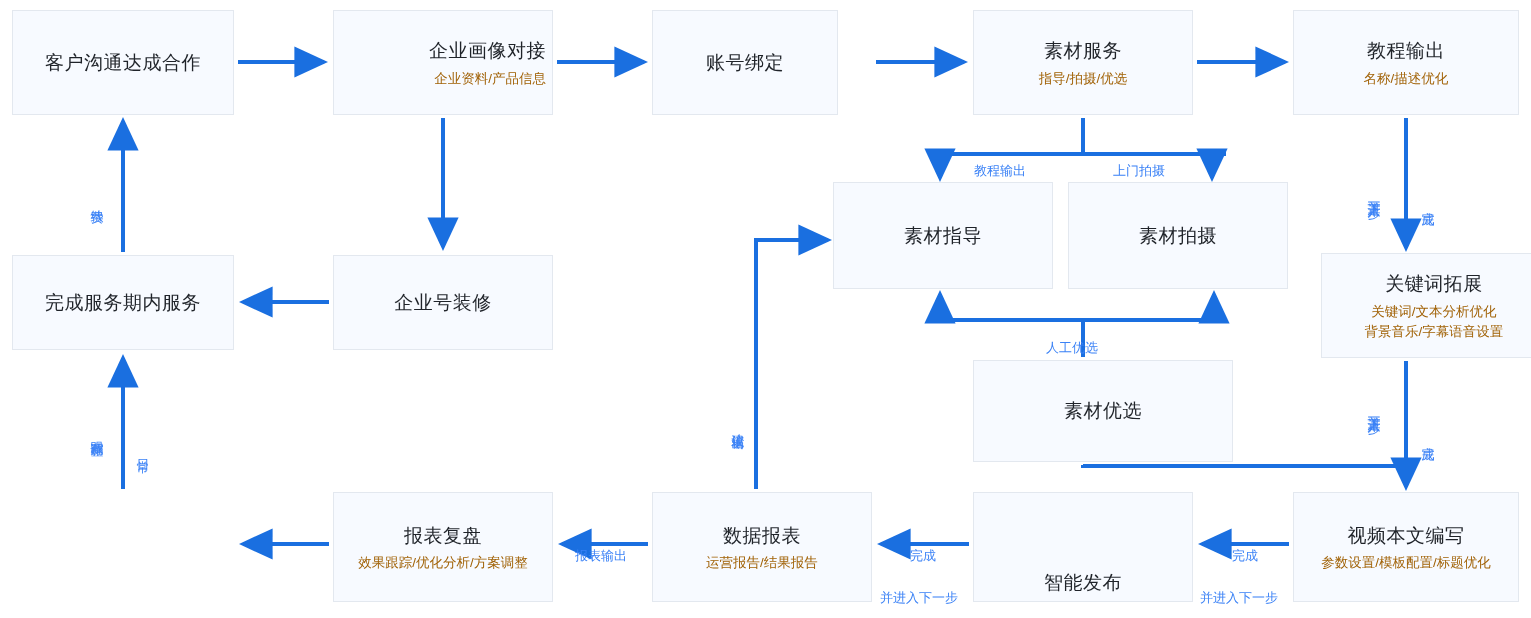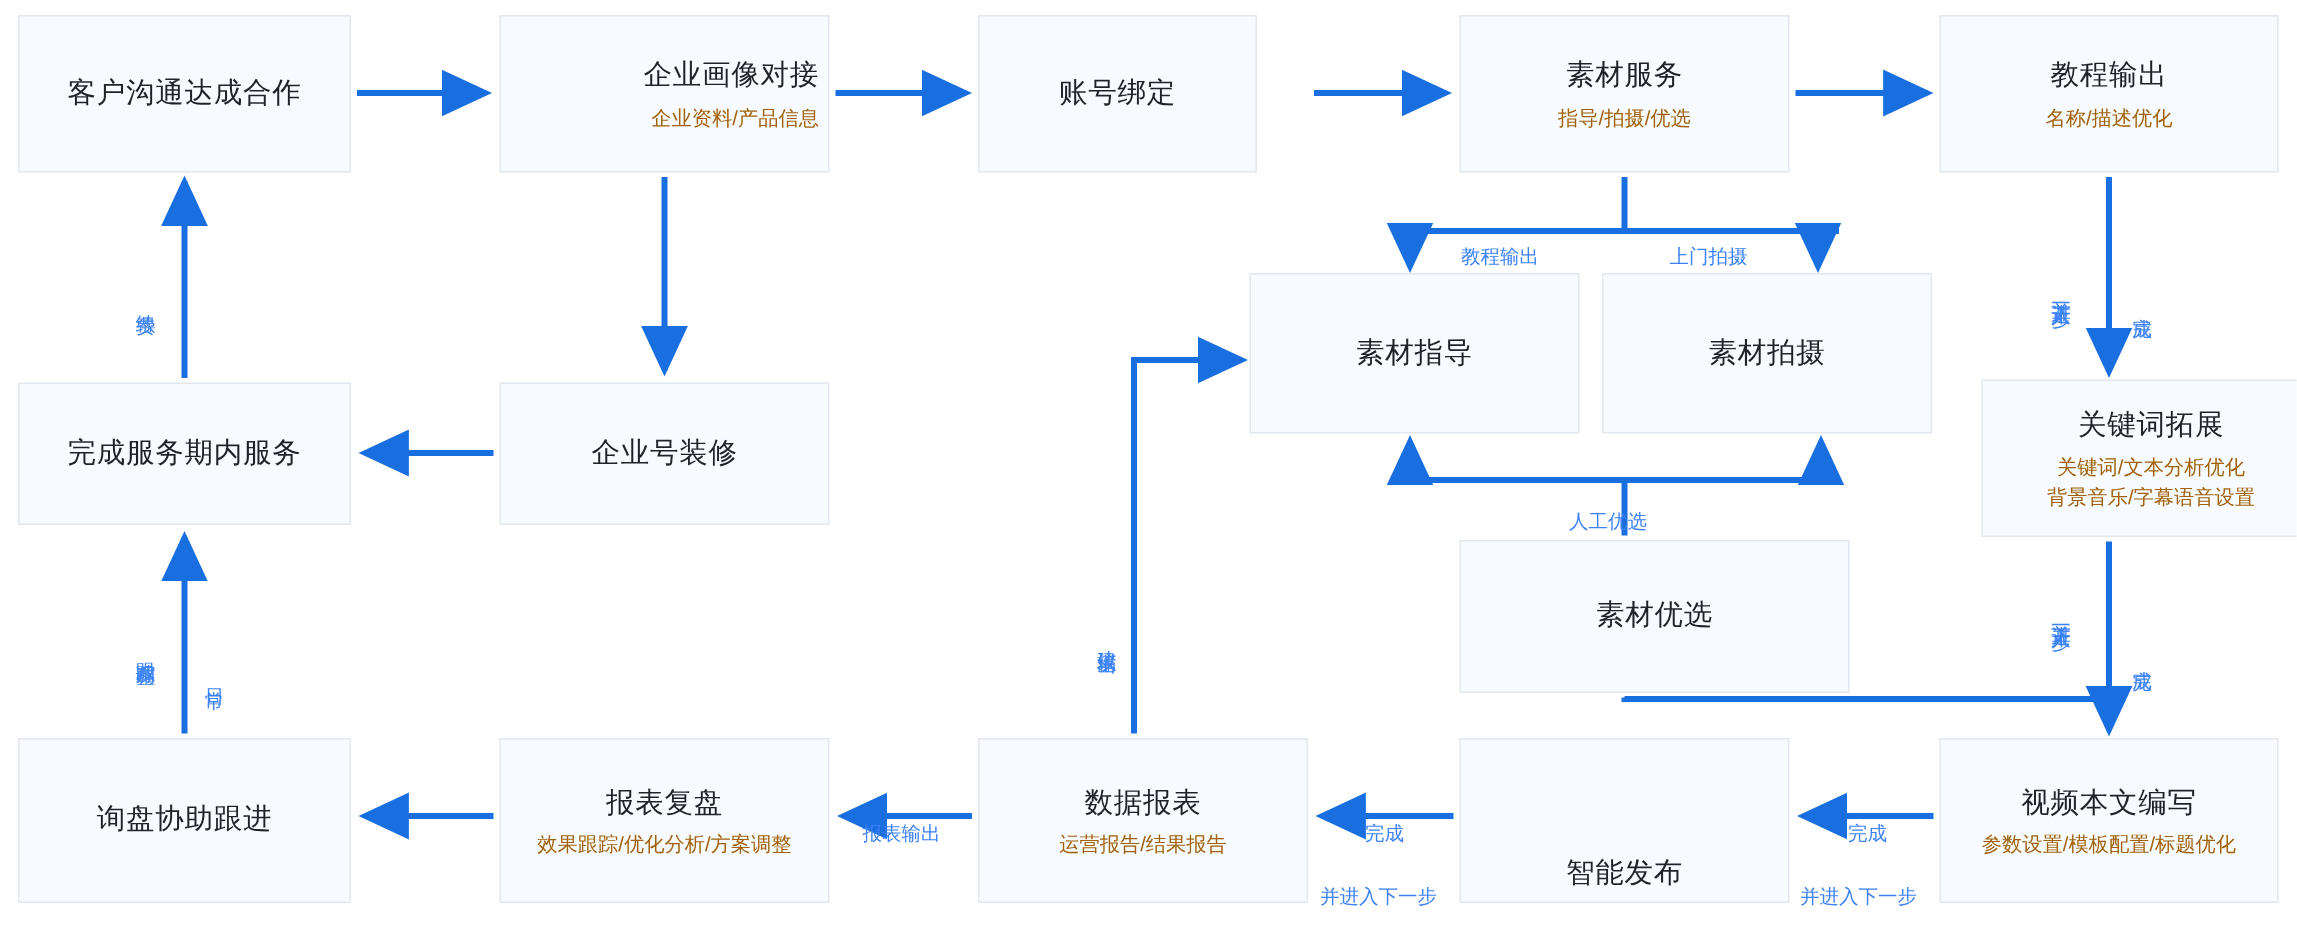--- a/index.html
+++ b/index.html
@@ -148,23 +148,20 @@
   </div>
 
   <div class="node" style="left:333px;top:255px;width:220px;height:95px;">
     <div class="title">企业号装修</div>
   </div>
 
   <div class="node" style="left:973px;top:360px;width:260px;height:102px;">
     <div class="title">素材优选</div>
   </div>
 
-  <div class="node" style="left:12px;top:492px;width:222px;height:110px;">
-    <div class="title">询盘协助跟进</div>
-  </div>
 
   <div class="node" style="left:333px;top:492px;width:220px;height:110px;">
     <div class="title">报表复盘</div>
     <div class="sub">效果跟踪/优化分析/方案调整</div>
   </div>
 
   <div class="node" style="left:652px;top:492px;width:220px;height:110px;">
     <div class="title">数据报表</div>
     <div class="sub">运营报告/结果报告</div>
   </div>

